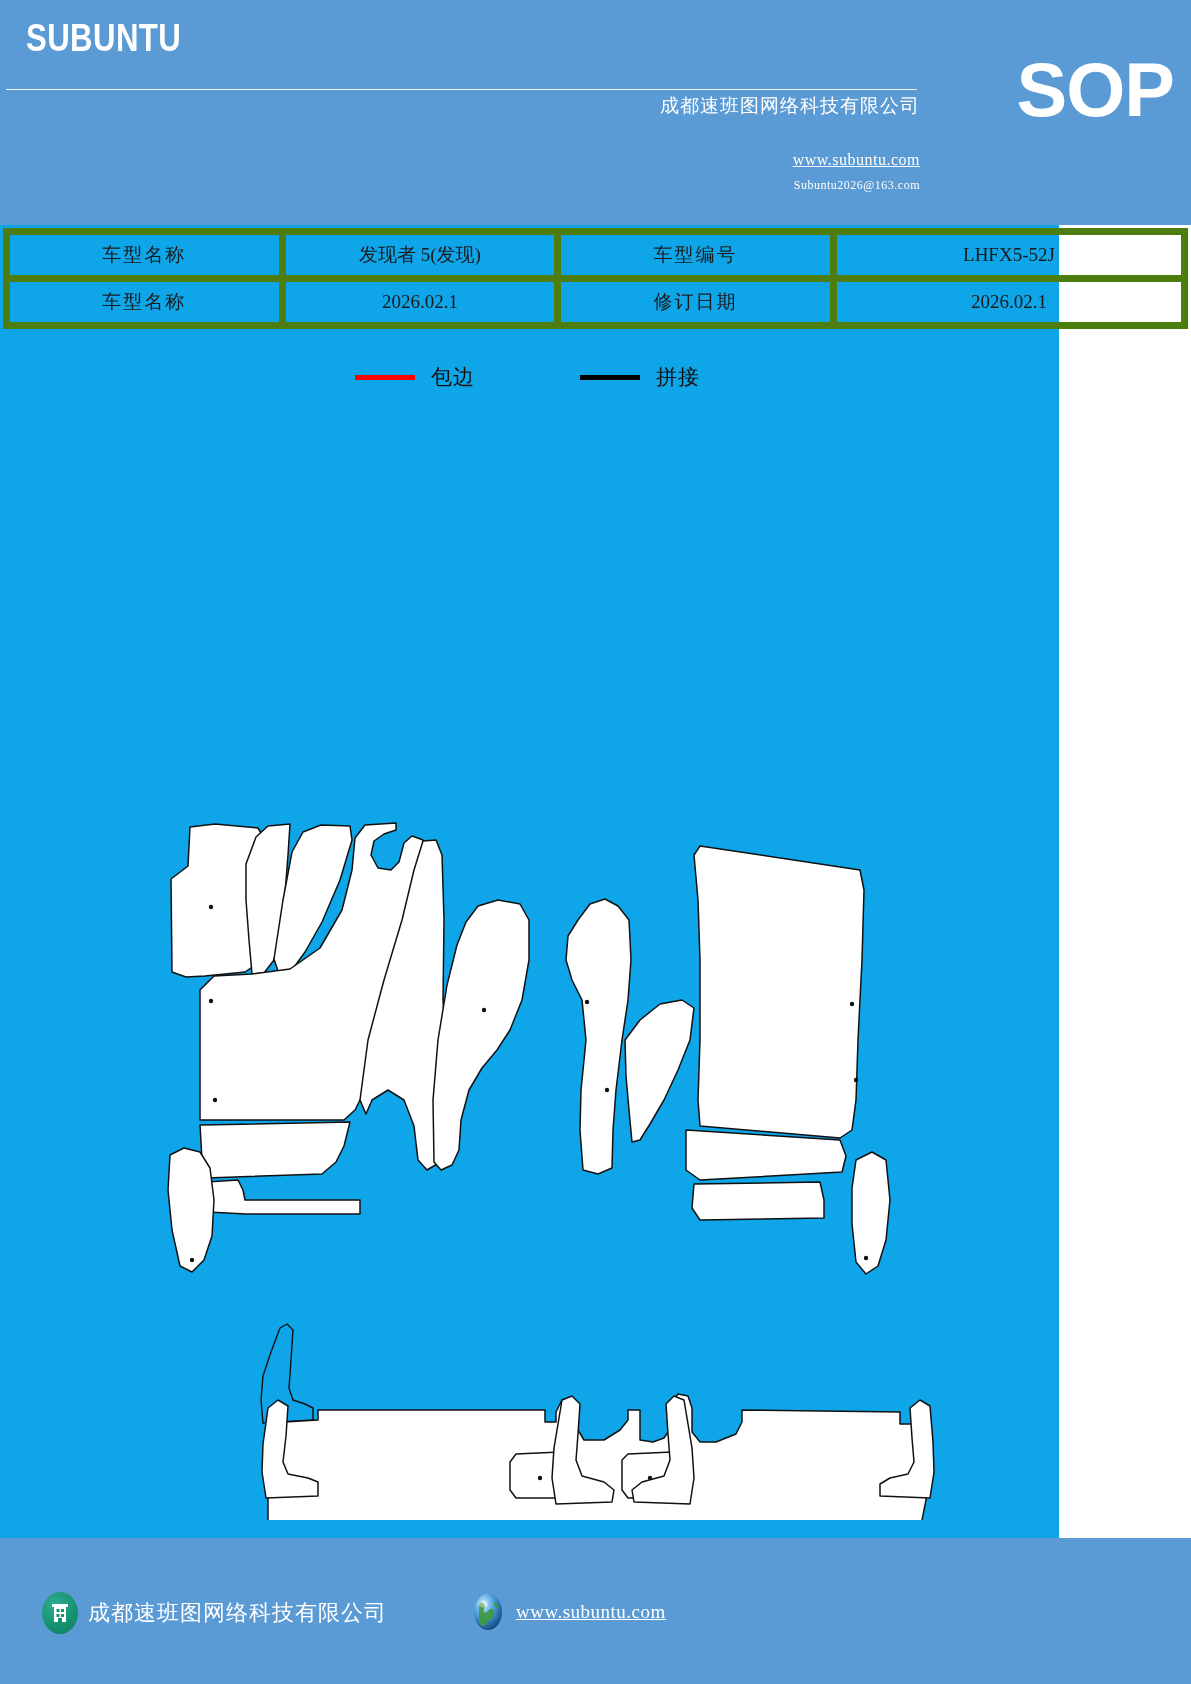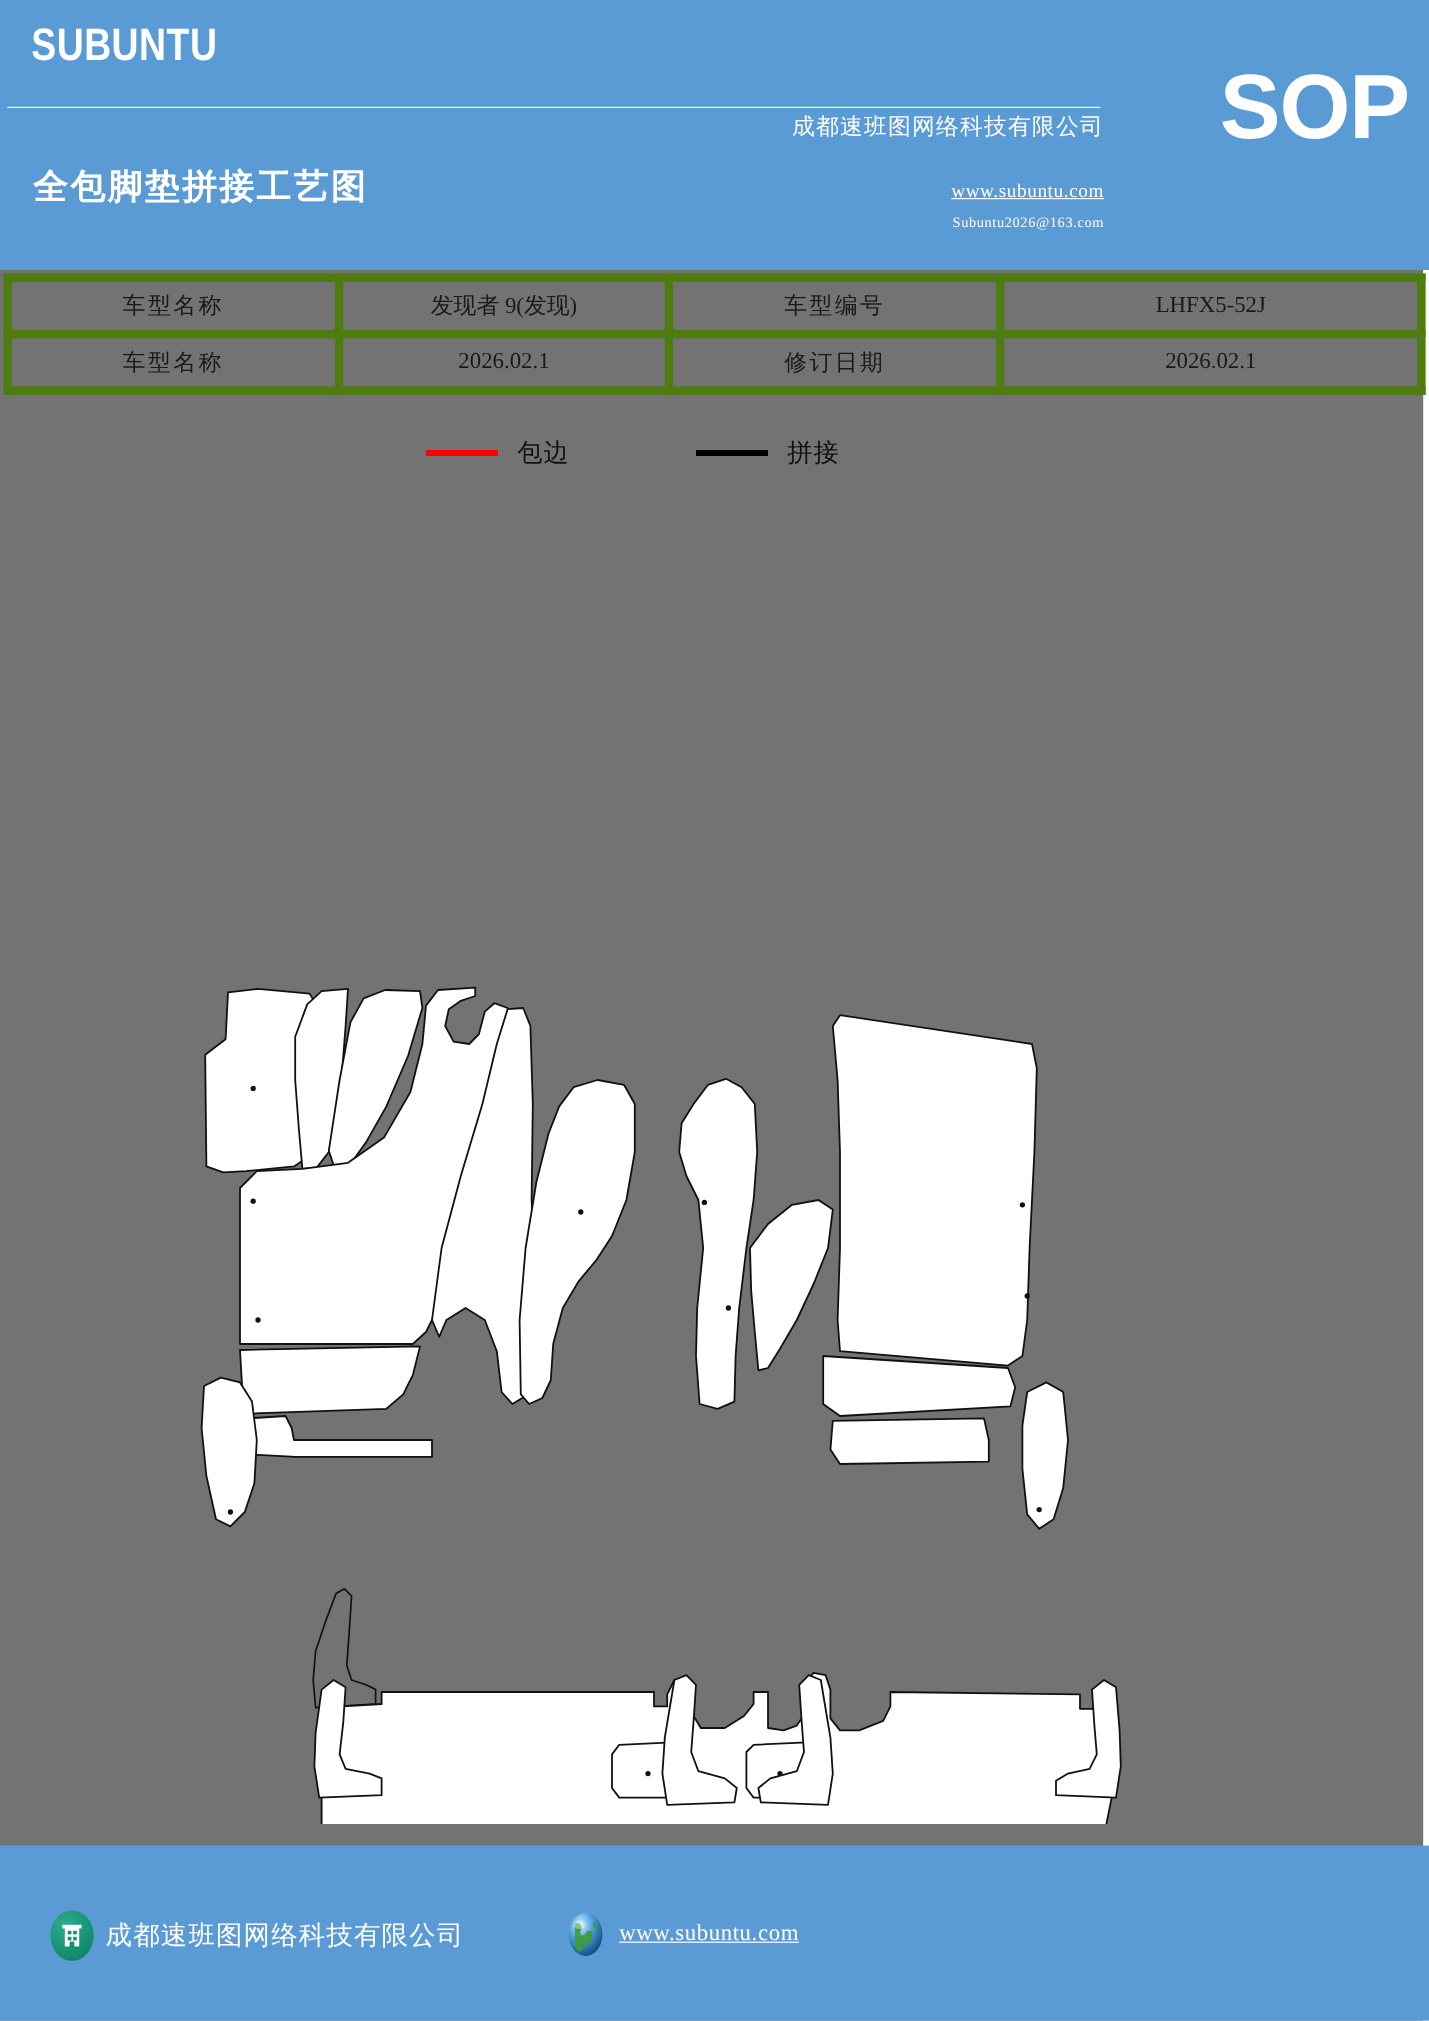--- a/index.html
+++ b/index.html
@@ -5,23 +5,23 @@
   * { box-sizing: border-box; margin: 0; padding: 0; }
   html, body {
     width: 1191px;
     height: 1684px;
     background: #ffffff;
     font-family: "Liberation Serif", "DejaVu Serif", serif;
     overflow: hidden;
   }
   .page {
     position: relative;
-    width: 1186px;
+    width: 1059px;
     height: 1684px;
-    background: #737373;
+    background: #0ea5e9;
   }
 
   
   .header {
     position: absolute;
     left: 0; top: 0;
     width: 1191px;
     height: 225px;
     background: #5B9BD5;
   }
@@ -199,30 +199,29 @@
 </head>
 <body>
 
 <div class="page">
 
   <div class="header">
     <div class="brand-logo">SUBUNTU</div>
     <div class="header-rule"></div>
     <div class="sop-text">SOP</div>
     <div class="company-name-head">成都速班图网络科技有限公司</div>
-    <div class="doc-title">全包脚垫拼接工艺图</div>
     <div class="head-web">www.subuntu.com</div>
     <div class="head-mail">Subuntu2026@163.com</div>
   </div>
 
   <table class="info-table">
     <tbody>
       <tr>
         <td class="col-a lbl">车型名称</td>
-        <td class="col-b val-sans">发现者 9(发现)</td>
+        <td class="col-b val-sans">发现者 5(发现)</td>
         <td class="col-c lbl">车型编号</td>
         <td class="col-d val-sans">LHFX5-52J</td>
       </tr>
       <tr>
         <td class="col-a lbl">车型名称</td>
         <td class="col-b val-sans">2026.02.1</td>
         <td class="col-c lbl">修订日期</td>
         <td class="col-d val-sans">2026.02.1</td>
       </tr>
     </tbody>

